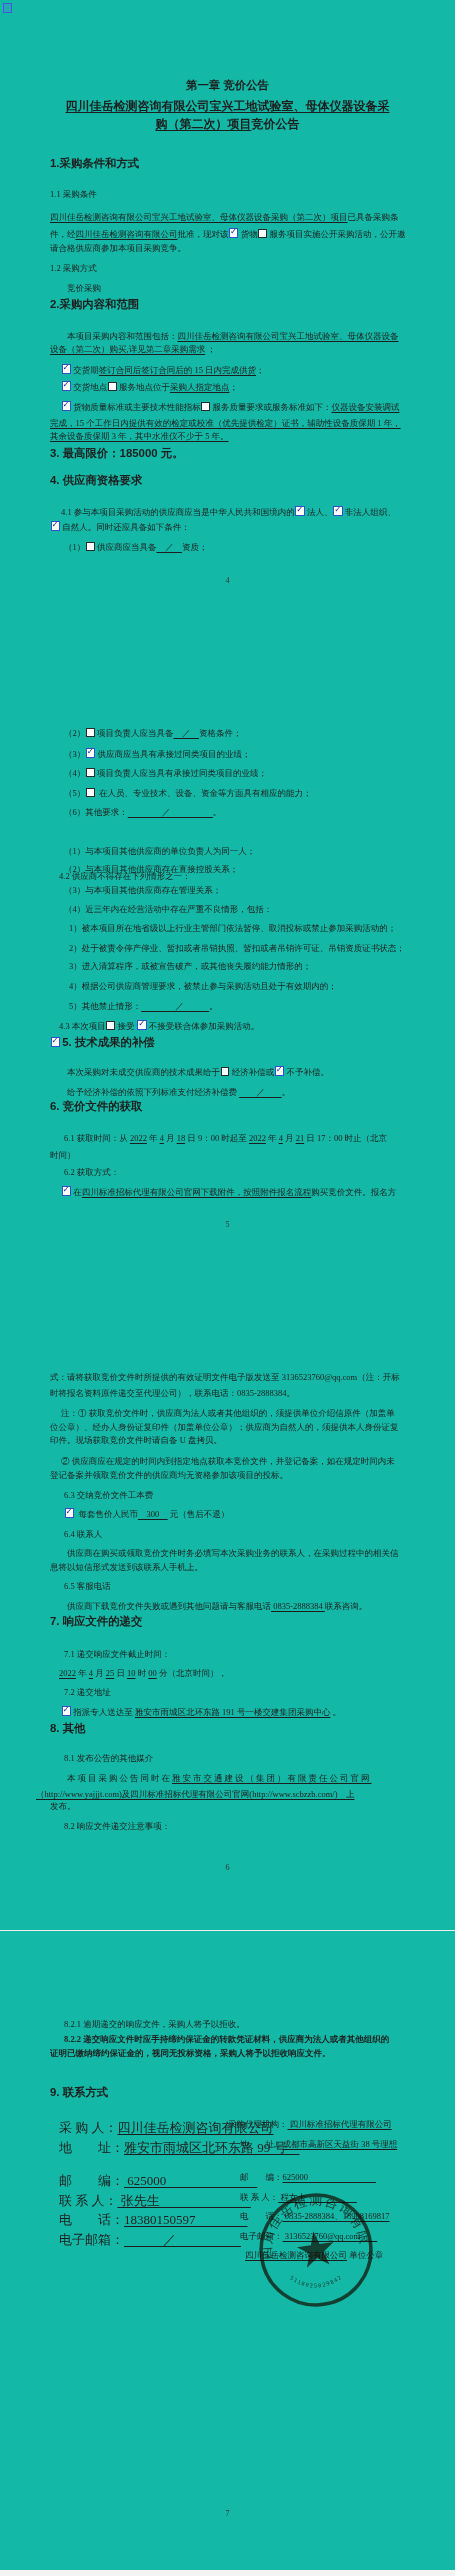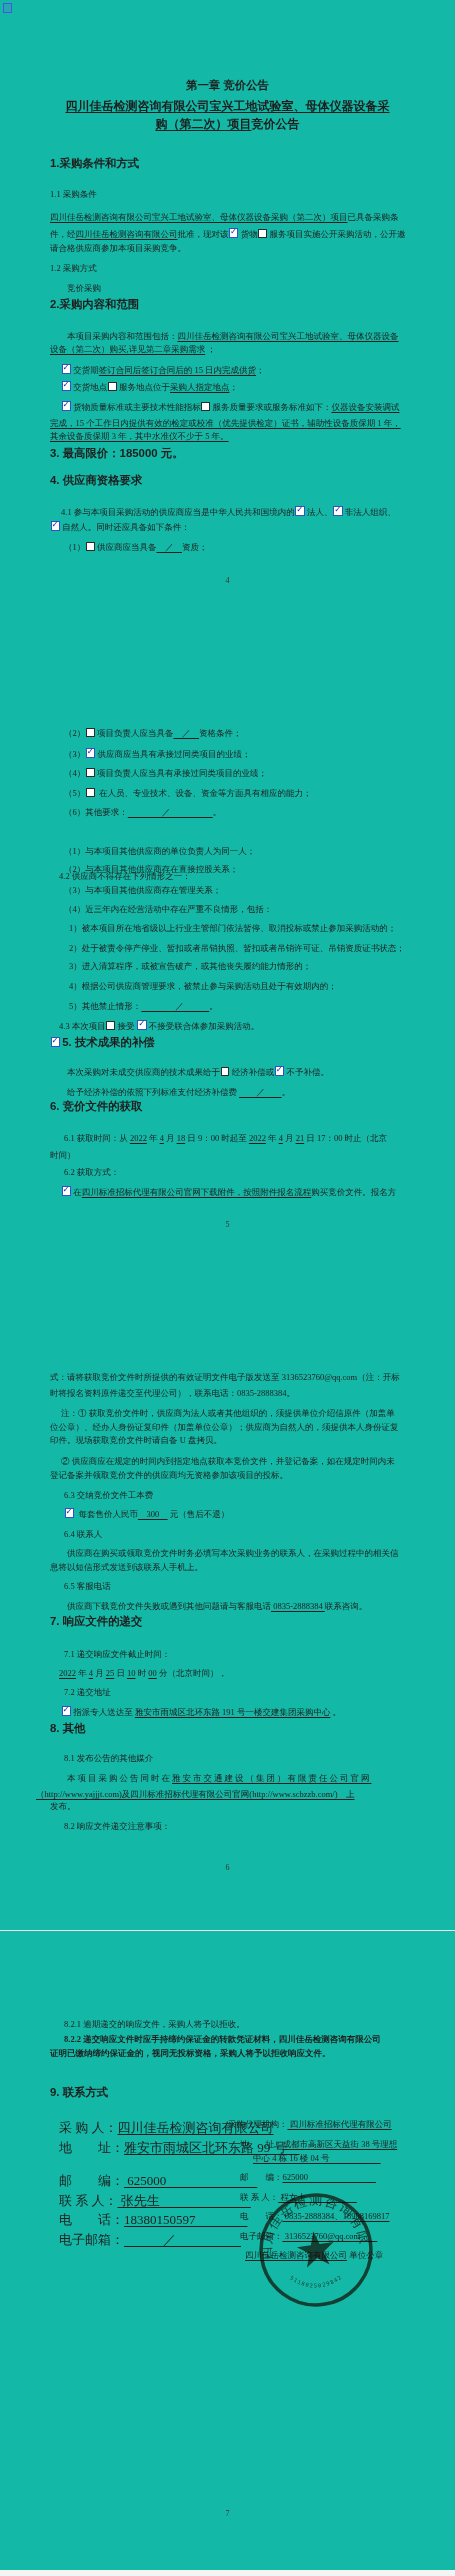--- a/index.html
+++ b/index.html
@@ -112,35 +112,32 @@
   <div class="ln h1" style="top:1722px;left:50px">8. 其他</div>
   <div class="ln" style="top:1752px;left:64px">8.1 发布公告的其他媒介</div>
   <div class="ln sp" style="top:1772px;left:67px"><span>本项目采购公告同时在</span><span class="u">雅安市交通建设（集团）有限责任公司官网</span></div>
   <div class="ln" style="top:1788px;left:36px"><span class="u">（http://www.yajjjt.com)及四川标准招标代理有限公司官网(http://www.scbzzb.com/)　上</span></div>
   <div class="ln" style="top:1800px;left:50px">发布。</div>
   <div class="ln" style="top:1820px;left:64px">8.2 响应文件递交注意事项：</div>
   <div class="pg" style="top:1863px">6</div>
   <div class="pageline" style="top:1930px"></div>
 
   <div class="ln" style="top:2018px;left:64px">8.2.1 逾期递交的响应文件，采购人将予以拒收。</div>
-  <div class="ln b" style="top:2033px;left:64px">8.2.2 递交响应文件时应手持缔约保证金的转款凭证材料，四川佳岳检测咨询有限公司</div>
+  <div class="ln b" style="top:2033px;left:64px">8.2.2 递交响应文件时应手持缔约保证金的转款凭证材料，供应商为法人或者其他组织的</div>
   <div class="ln b" style="top:2047px;left:50px">证明已缴纳缔约保证金的，视同无投标资格，采购人将予以拒收响应文件。</div>
 
   <div class="ln h1" style="top:2086px;left:50px">9. 联系方式</div>
 
   <div class="row" style="top:2119px">
     <span class="colL"><span>采 购 人：</span><span class="u">四川佳岳检测咨询有限公司</span></span>
     <span class="colR" style="left:228px"><span>采购代理机构：</span><span class="u"> 四川标准招标代理有限公司</span></span>
   </div>
   <div class="row" style="top:2139px">
     <span class="colL"><span>地　　址：</span><span class="u">雅安市雨城区北环东路 99 号　</span></span>
     <span class="colR"><span>地　　址：</span><span class="u">成都市高新区天益街 38 号理想</span></span>
-  </div>
-  <div class="row" style="top:2153px">
-    <span class="colR" style="left:253px"><span class="u">中心 4 栋 16 楼 04 号　　　　　　</span></span>
   </div>
   <div class="row" style="top:2172px">
     <span class="colL"><span>邮　　编：</span><span class="u"> 625000　　　　　　　</span></span>
     <span class="colR"><span>邮　　编：</span><span class="u">625000　　　　　　　　</span></span>
   </div>
   <div class="row" style="top:2192px">
     <span class="colL"><span>联 系 人：</span><span class="u"> 张先生　　　　　　　</span></span>
     <span class="colR"><span>联 系 人：</span><span class="u"> 程女士　　　　　　</span></span>
   </div>
   <div class="row" style="top:2211px">

